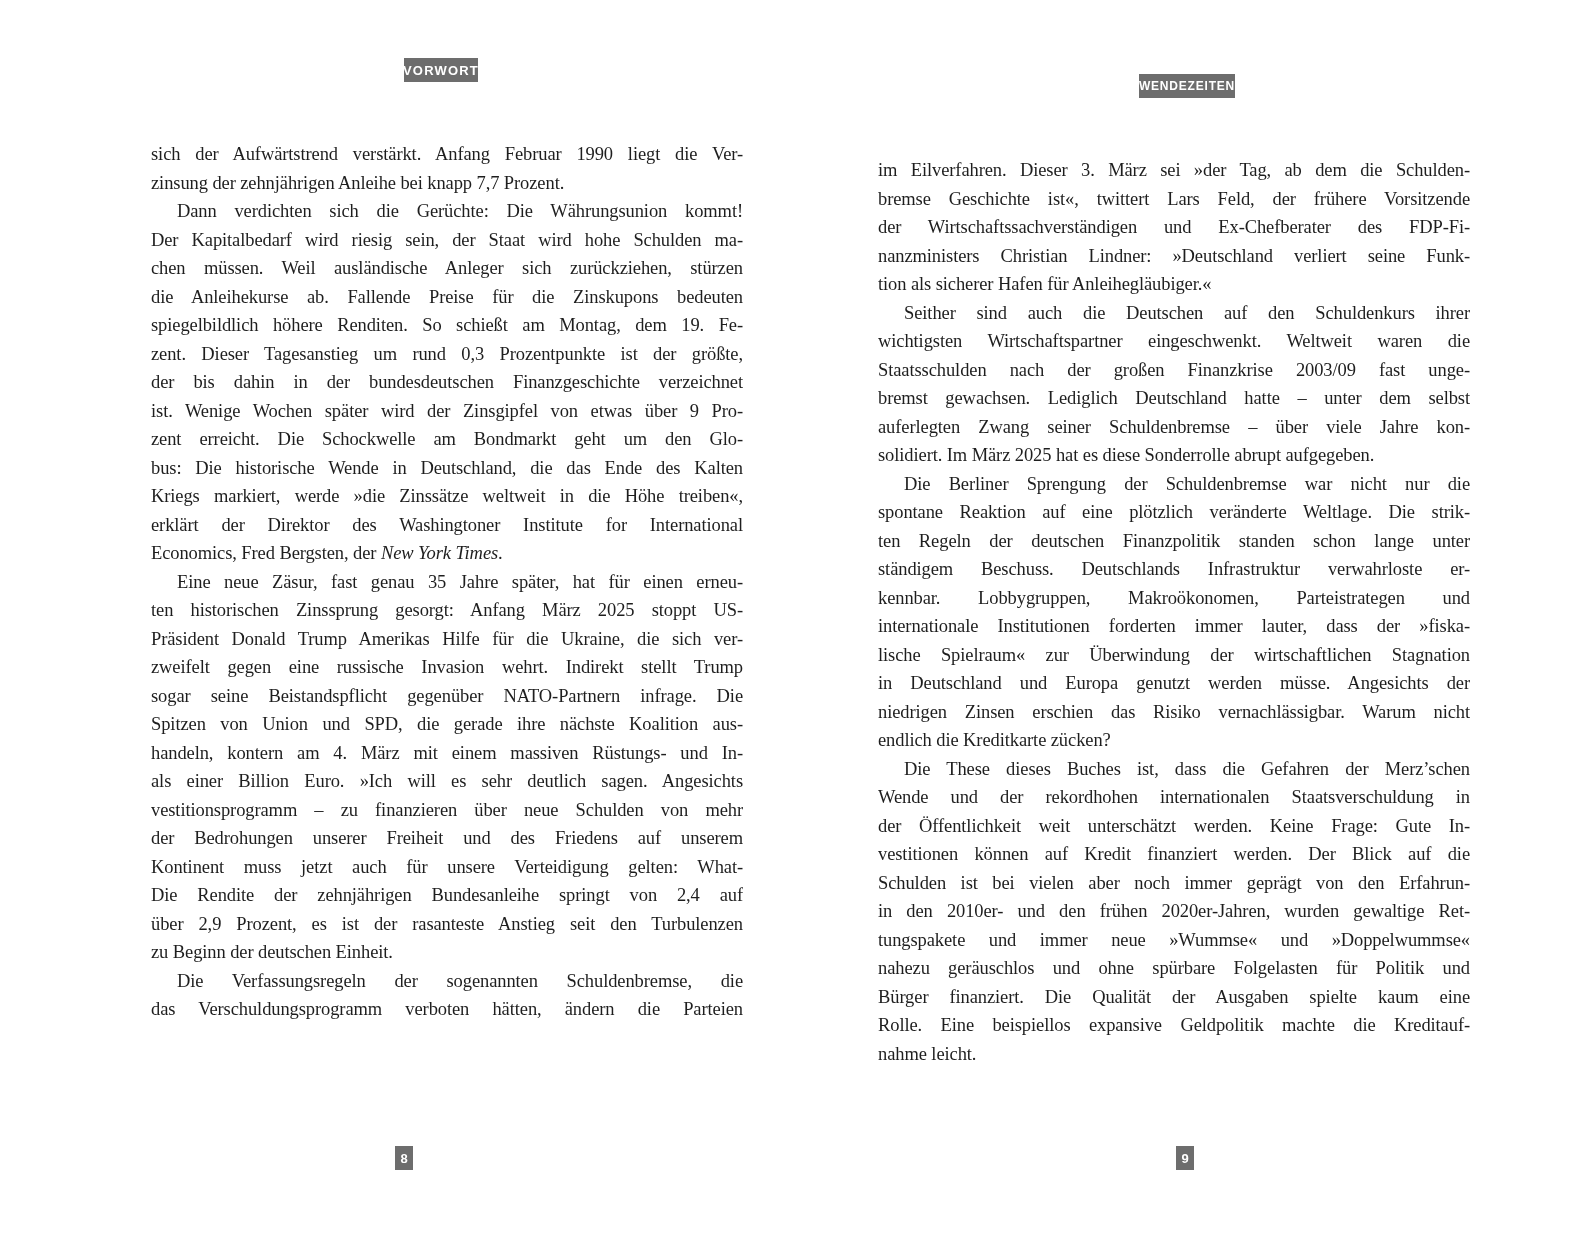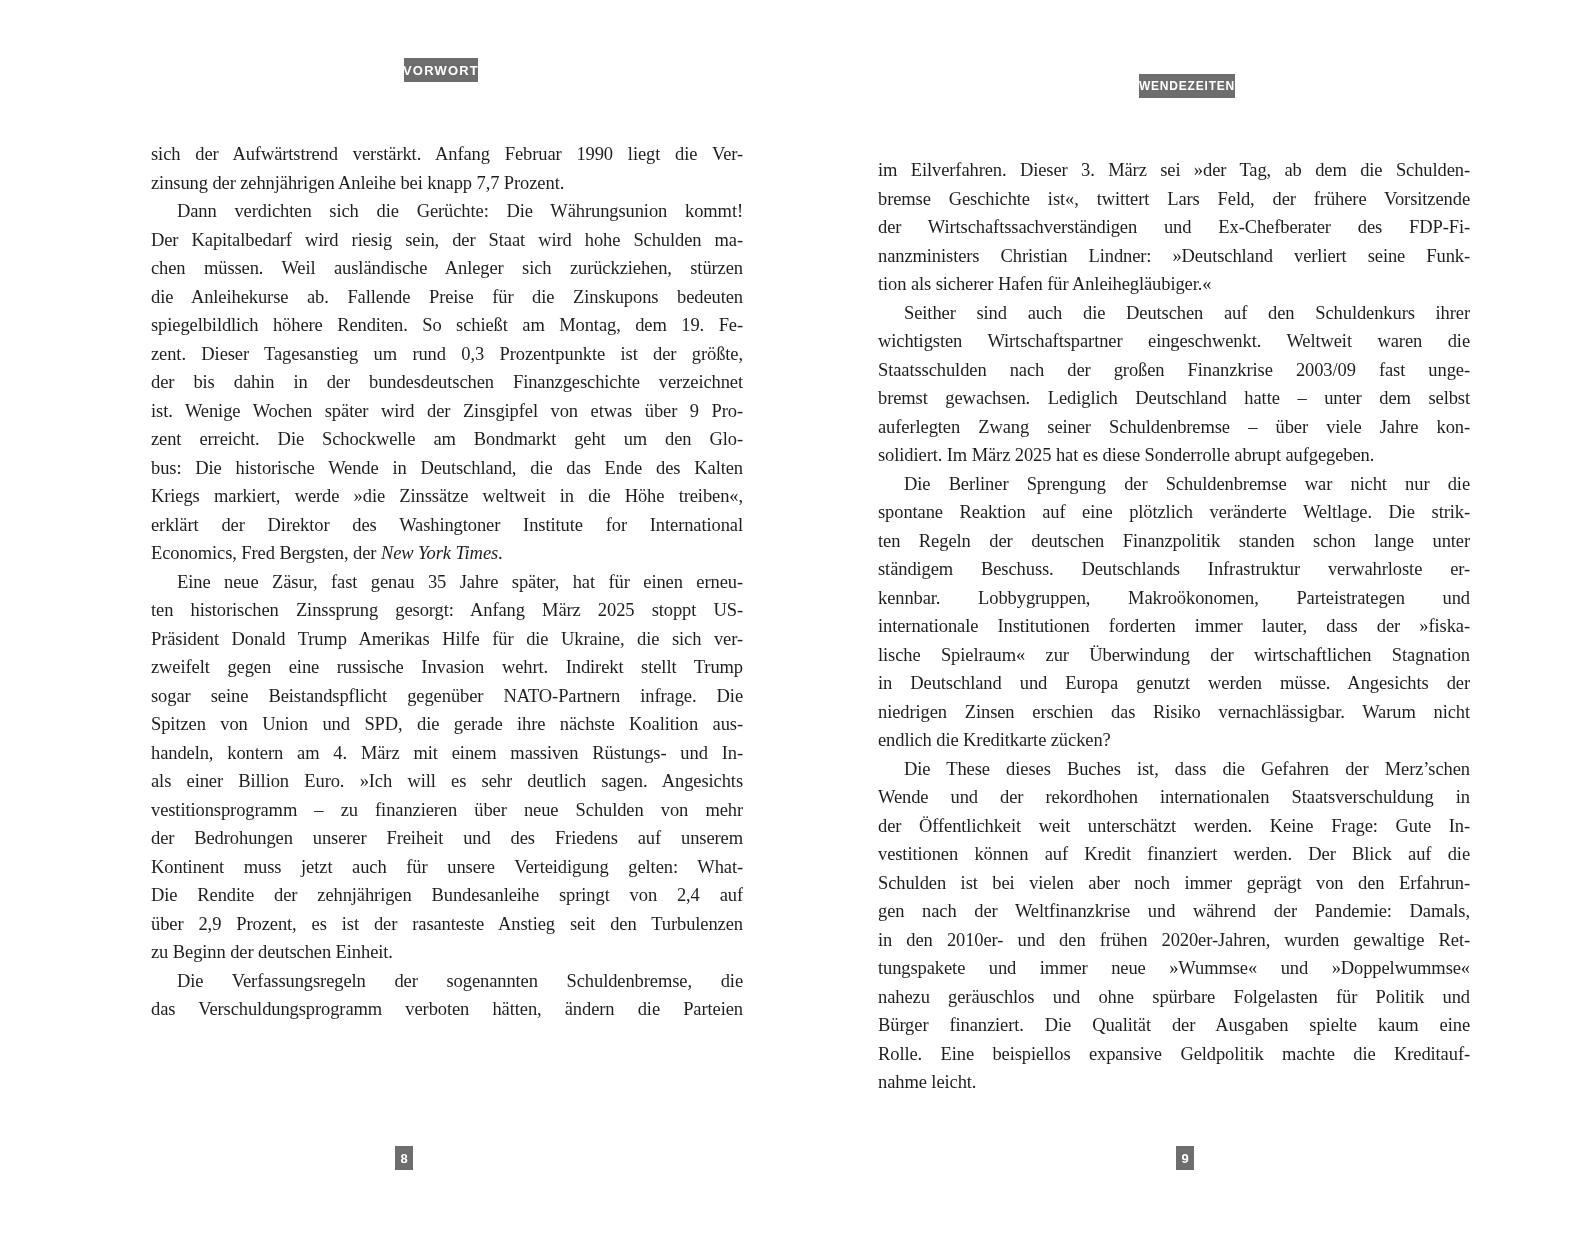--- a/index.html
+++ b/index.html
@@ -115,21 +115,20 @@
         <div class="line">internationale Institutionen forderten immer lauter, dass der »fiska-</div>
         <div class="line">lische Spielraum« zur Überwindung der wirtschaftlichen Stagnation</div>
         <div class="line">in Deutschland und Europa genutzt werden müsse. Angesichts der</div>
         <div class="line">niedrigen Zinsen erschien das Risiko vernachlässigbar. Warum nicht</div>
         <div class="line noj">endlich die Kreditkarte zücken?</div>
         <div class="line ind">Die These dieses Buches ist, dass die Gefahren der Merz’schen</div>
         <div class="line">Wende und der rekordhohen internationalen Staatsverschuldung in</div>
         <div class="line">der Öffentlichkeit weit unterschätzt werden. Keine Frage: Gute In-</div>
         <div class="line">vestitionen können auf Kredit finanziert werden. Der Blick auf die</div>
         <div class="line">Schulden ist bei vielen aber noch immer geprägt von den Erfahrun-</div>
-        <div class="line">gen nach der Weltfinanzkrise und während der Pandemie: Damals,</div>
         <div class="line">in den 2010er- und den frühen 2020er-Jahren, wurden gewaltige Ret-</div>
         <div class="line">tungspakete und immer neue »Wummse« und »Doppelwummse«</div>
         <div class="line">nahezu geräuschlos und ohne spürbare Folgelasten für Politik und</div>
         <div class="line">Bürger finanziert. Die Qualität der Ausgaben spielte kaum eine</div>
         <div class="line">Rolle. Eine beispiellos expansive Geldpolitik machte die Kreditauf-</div>
         <div class="line noj">nahme leicht.</div>
       </div>
     <div class="badge" id="pagenum-right">9</div>
   </section>
 

